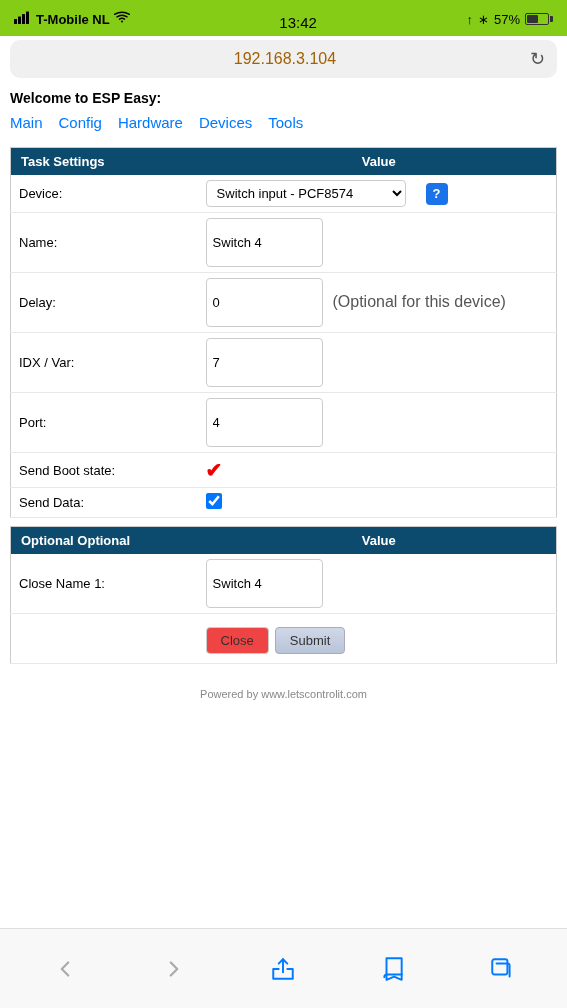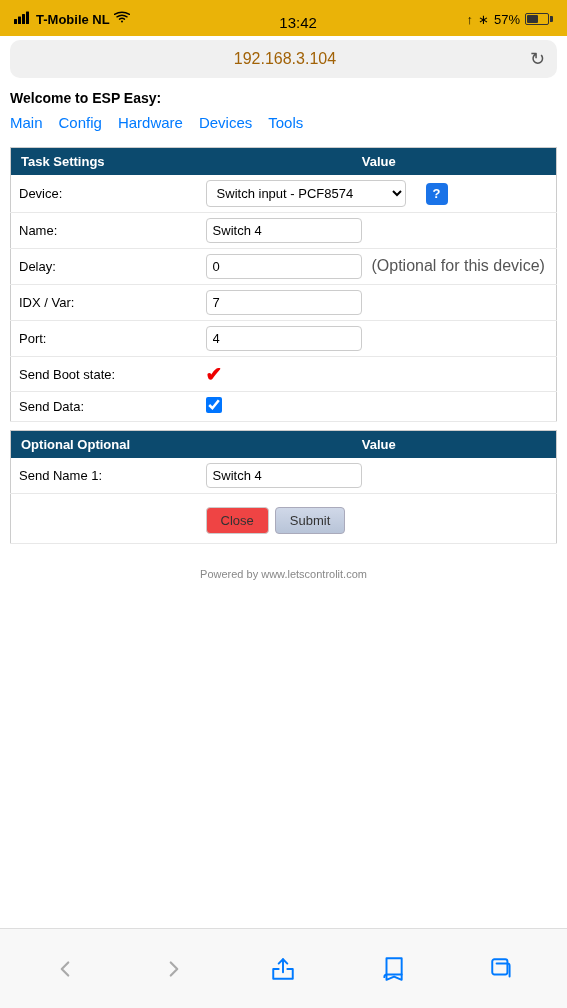--- a/index.html
+++ b/index.html
@@ -12,21 +12,21 @@
       min-height: 1008px;
       overflow-x: hidden;
     }
 
     
     .status-bar {
       display: flex;
       justify-content: space-between;
       align-items: center;
       padding: 6px 14px 4px 14px;
-      background: #eab308;
+      background: #84cc16;
       height: 36px;
     }
     .status-left {
       display: flex;
       align-items: center;
       gap: 4px;
       font-size: 13px;
       font-weight: 600;
     }
     .status-center {
@@ -149,23 +149,23 @@
       white-space: nowrap;
     }
     .table-row td:last-child {
       padding-left: 4px;
     }
 
     
     .input-field {
       border: 1px solid #ccc;
       border-radius: 4px;
-      padding: 4px 6px;
-      font-size: 13px;
-      width: 156px;
+      padding: 16px 6px;
+      font-size: 13px;
+      width: 117px;
       background: #fff;
     }
 
     
     .select-wrapper {
       display: inline-flex;
       align-items: center;
       gap: 20px;
     }
     .device-select {
@@ -399,21 +399,21 @@
 <table class="settings-table">
   <thead>
     <tr class="table-header">
       <td>Optional Optional</td>
       <td>Value</td>
     </tr>
   </thead>
   <tbody>
 
     <tr class="table-row">
-      <td>Send Name 1:</td>
+      <td>Close Name 1:</td>
       <td>
         <input class="input-field" type="text" value="Switch 4" style="">
       </td>
     </tr>
 
     <tr class="table-row">
       <td></td>
       <td>
         <div class="buttons-row">
           <button class="btn-close">Close</button>

